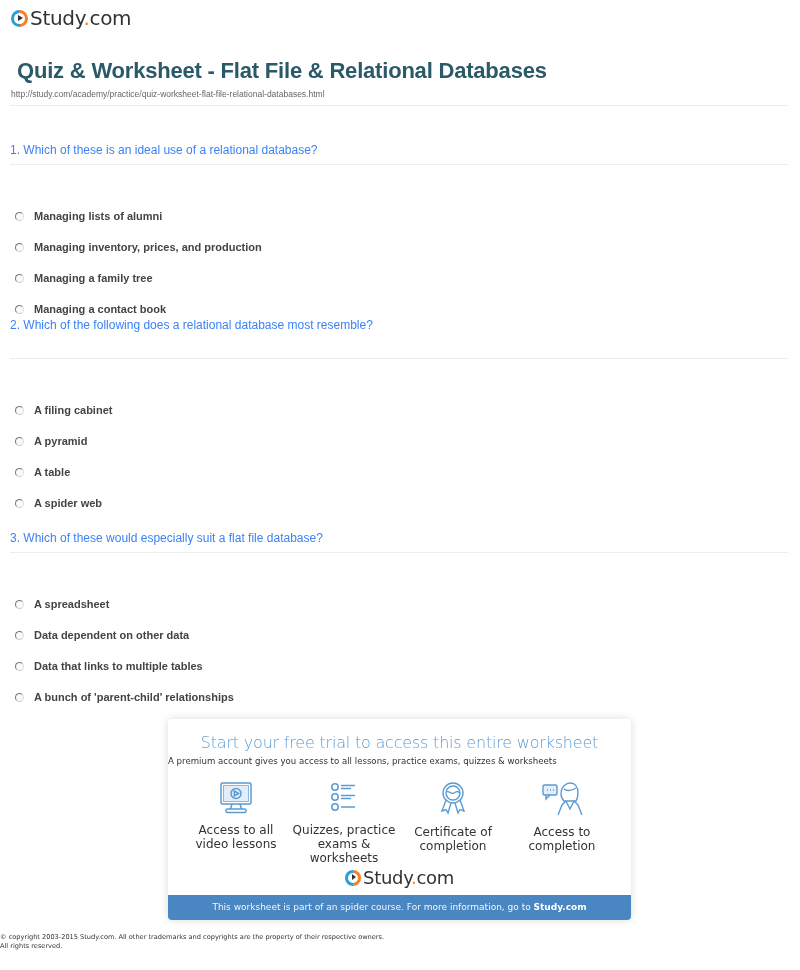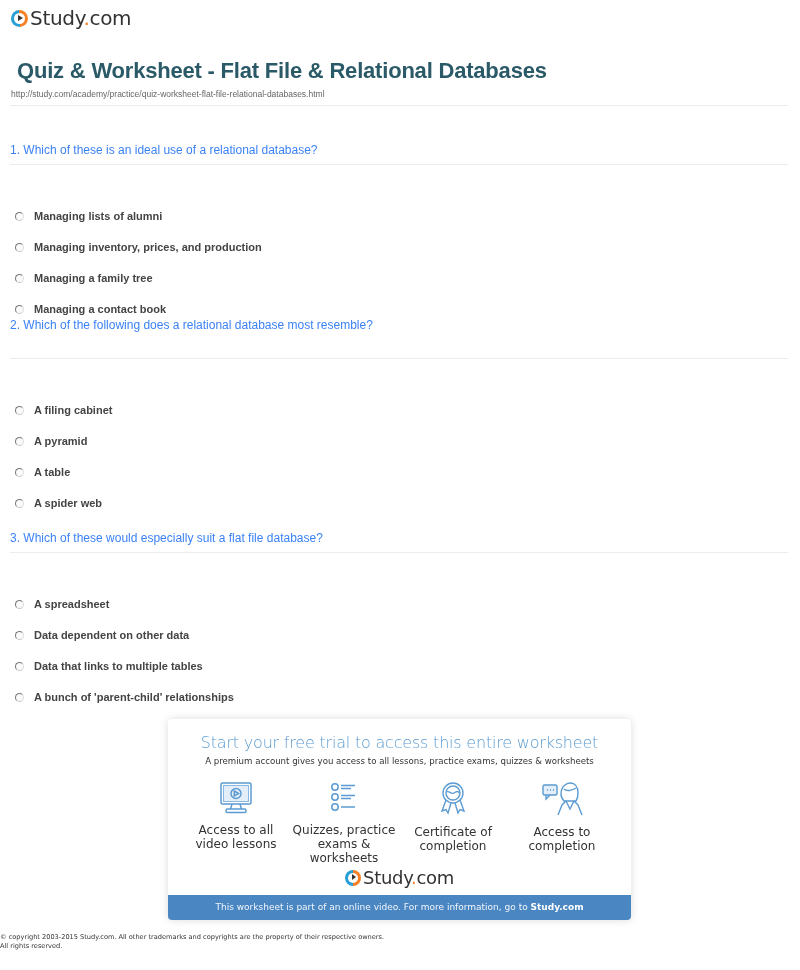--- a/index.html
+++ b/index.html
@@ -19,21 +19,21 @@
   .url { position: absolute; left: 11px; top: 89px; font-size: 8.5px; color: #666; }
   .hr { position: absolute; left: 10px; width: 778px; height: 1px; background: #ececec; }
 
   .question { position: absolute; left: 10px; font-size: 12px; color: #3b82f6; }
   .option { position: absolute; left: 15px; display: flex; align-items: center; font-size: 11px; color: #444; font-weight: bold; margin-top: 24px; }
   .radio { width: 9px; height: 9px; border-radius: 50%; border: 1.6px solid #777; border-right-color: #ddd; border-bottom-color: #ccc; margin-right: 10px; background: #fafafa; }
 
   .card { position: absolute; left: 168px; top: 719px; width: 463px; height: 201px; background: #fff; border-radius: 4px;
     box-shadow: 0 0 8px rgba(0,0,0,0.14); overflow: hidden; }
   .card-head { position: absolute; left: 0; top: 14px; width: 100%; text-align: center; font-size: 16px; color: #5b9bd1; font-family: "DejaVu Sans", sans-serif; font-weight: 300; letter-spacing: -0.2px; }
-  .card-sub { position: absolute; left: 0; top: 37px; width: 100%; text-align: center; font-size: 8.6px; color: #333; font-family: "DejaVu Sans", sans-serif; }
+  .card-sub { position: absolute; left: 0; top: 37px; width: 100%; text-align: left; font-size: 8.6px; color: #333; font-family: "DejaVu Sans", sans-serif; }
   .feat { position: absolute; top: 62px; width: 110px; text-align: center; }
   .feat svg { display: block; margin: 0 auto; }
   .feat .lbl { margin-top: 8px; font-size: 12px; line-height: 14px; color: #333; font-family: "DejaVu Sans", sans-serif; }
   .card-logo { position: absolute; left: 0; top: 148px; width: 100%; display: flex; justify-content: center; align-items: center; }
   .card-logo .mark { width: 16px; height: 16px; border-radius: 50%; position: relative; margin-right: 2px;
     background: conic-gradient(#f58025 0deg 180deg, #2a9fd6 180deg 360deg); }
   .card-logo .mark::after { content: ""; position: absolute; left: 3px; top: 3px; width: 10px; height: 10px; border-radius: 50%; background: #fff; }
   .card-logo .mark .tri { position: absolute; left: 6.5px; top: 4.5px; z-index: 2; width: 0; height: 0;
     border-left: 4.5px solid #333; border-top: 3.5px solid transparent; border-bottom: 3.5px solid transparent; }
   .card-logo .word { font-family: "DejaVu Sans", sans-serif; font-size: 18px; color: #333; letter-spacing: -0.3px; }
@@ -180,20 +180,20 @@
   </div>
 
   <div class="card-logo">
     <span class="mark">
         <span class="tri"></span>
       </span>
     <span class="word"><span>Study</span><span class="dot">.</span><span>com</span></span>
   </div>
 
   <div class="banner">
-    <span>This worksheet is part of an online video. For more information, go to </span><b>Study.com</b>
+    <span>This worksheet is part of an spider course. For more information, go to </span><b>Study.com</b>
   </div>
 </div>
 
 <div class="copyright">
   <div>© copyright 2003-2015 Study.com. All other trademarks and copyrights are the property of their respective owners.</div>
   <div>All rights reserved.</div>
 </div>
 
 </body></html>

